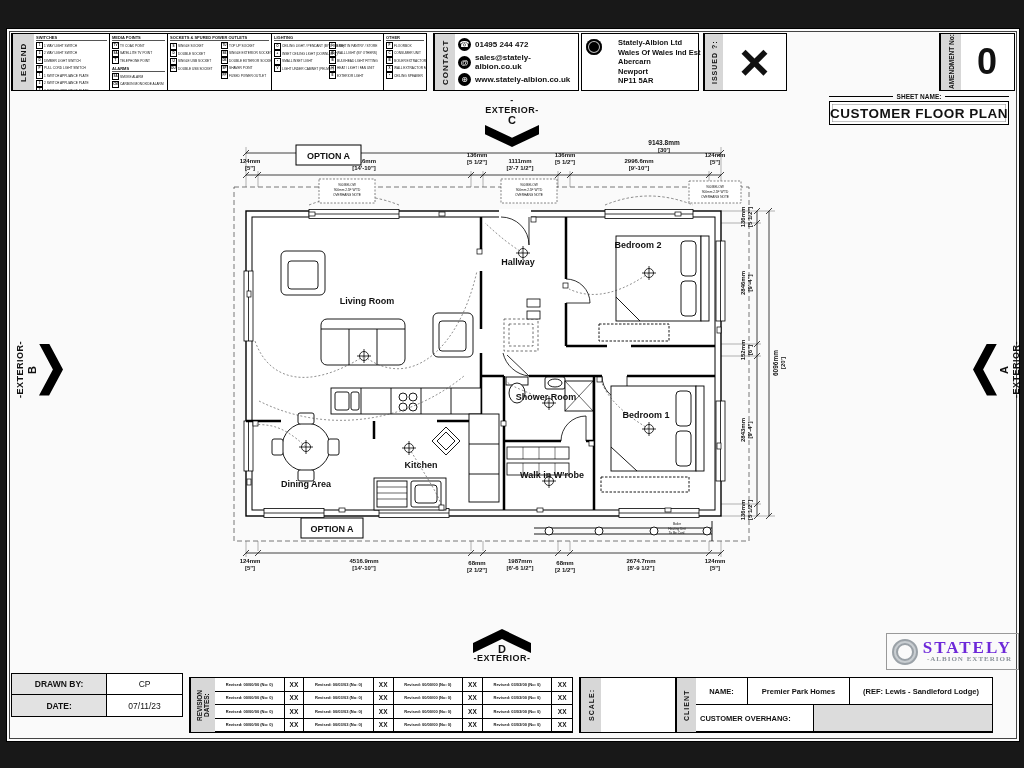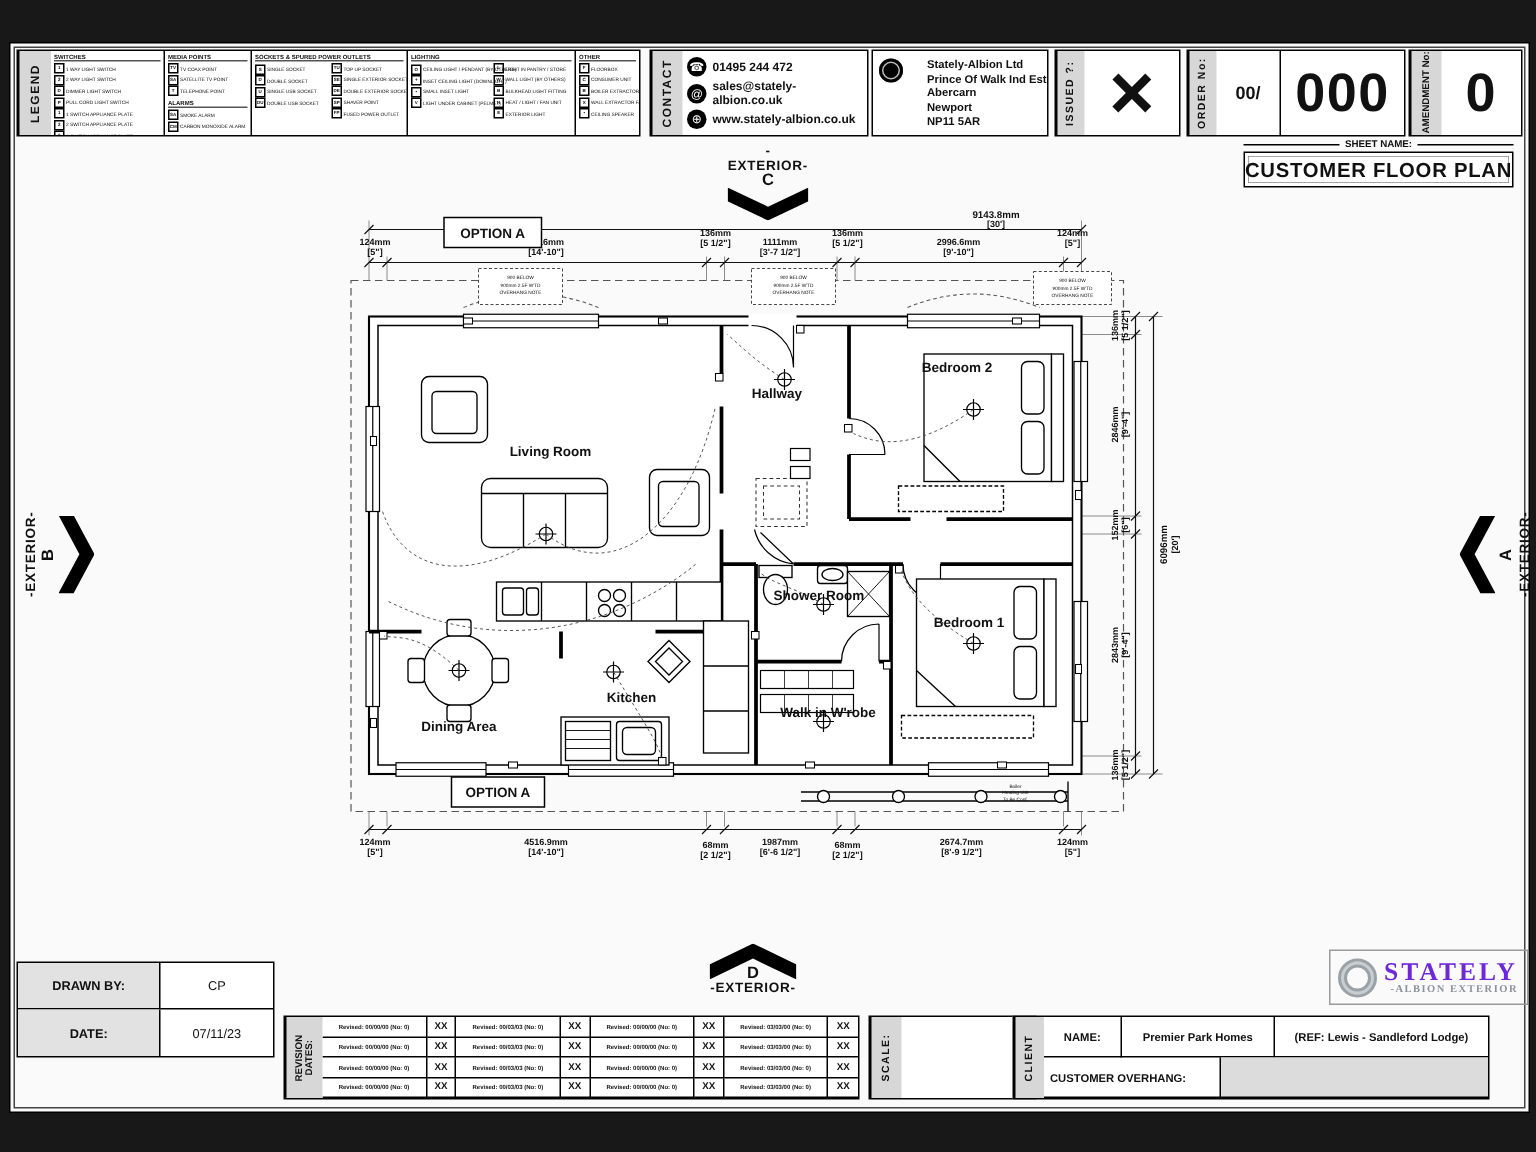--- a/index.html
+++ b/index.html
@@ -299,38 +299,33 @@
         </div>
       </div>
   </div>
 
   <div class="box" style="left:574px;top:4px;width:118px;height:58px;">
     <div class="ad-wrap">
       <div class="ad-logo"></div>
       <div class="ad-lines">
 
       <div class="ad-line">Stately-Albion Ltd</div>
-            <div class="ad-line">Prince Of Walk Ind Est</div>
+            <div class="ad-line">Wales Of Wales Ind Est</div>
             <div class="ad-line">Abercarn</div>
             <div class="ad-line">Newport</div>
             <div class="ad-line">NP11 5AR</div>
           </div>
     </div>
   </div>
 
   <div class="box" style="left:696px;top:4px;width:84px;height:58px;">
     <div class="vlabel" style="width:18px;border-left:none;border-right:1px solid #000;font-size:7px;">ISSUED ?:</div>
     <div class="big-x">×</div>
   </div>
 
-  <div class="box" style="left:784px;top:4px;width:146px;height:58px;">
-    <div class="vlabel" style="width:18px;border-left:none;border-right:1px solid #000;font-size:7px;">ORDER No:</div>
-    <div class="ord-prefix">00/</div>
-    <div class="ord-num">000</div>
-  </div>
 
   <div class="box" style="left:932px;top:4px;width:76px;height:58px;">
     <div class="vlabel" style="width:20px;border-left:none;border-right:1px solid #000;font-size:6.5px;letter-spacing:0;">AMENDMENT No:</div>
     <div class="ord-num">0</div>
   </div>
 
   <div class="sn">
     <div class="sn-head">
           <span class="sn-label">SHEET NAME:</span>
         </div>
@@ -690,21 +685,21 @@
   </svg>
 
   <div class="logo">
     <div class="crest"></div>
     <div class="logo-txt">
       <div class="logo-name">STATELY</div>
       <div class="logo-sub">-ALBION EXTERIOR</div>
     </div>
   </div>
 
-  <div class="box" style="left:4px;top:612px;width:172px;height:64px;text-align:right;">
+  <div class="box" style="left:4px;top:644px;width:172px;height:44px;text-align:right;">
     <div class="drawn-grid">
       <div class="cell lab">DRAWN BY:</div>
       <div class="cell" style="border-right:none;">CP</div>
       <div class="cell lab" style="border-bottom:none;">DATE:</div>
       <div class="cell" style="border-right:none;border-bottom:none;">07/11/23</div>
     </div>
   </div>
 
   <div class="box" style="left:182px;top:648px;width:384px;height:56px;">
     <div class="vlabel" style="width:24px;border-left:none;border-right:1px solid #000;font-size:6.5px;letter-spacing:0;">REVISION DATES:</div>

